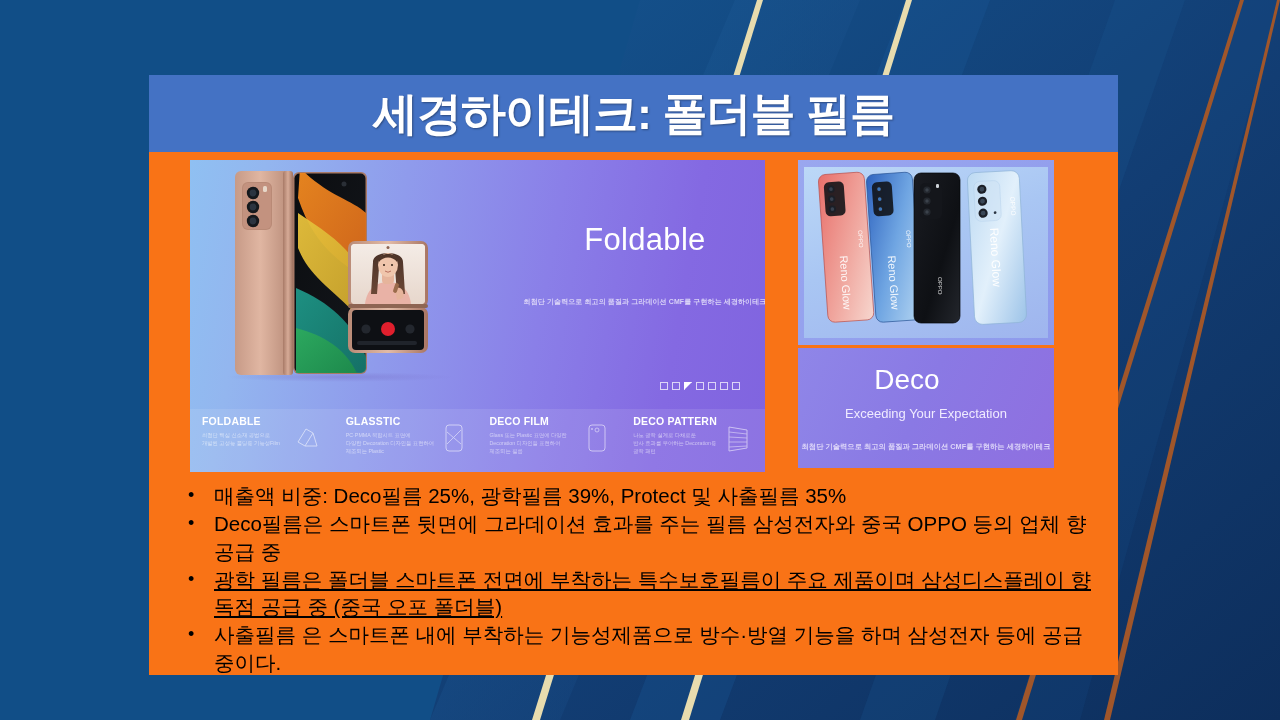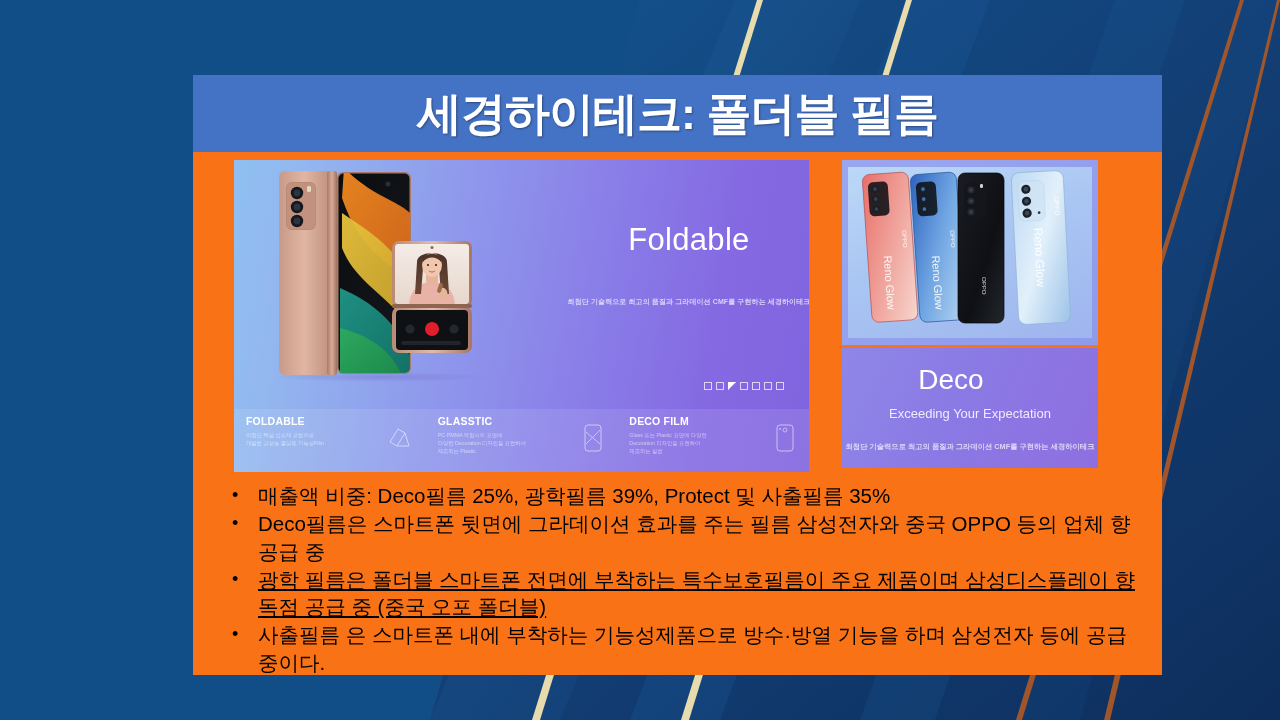--- a/index.html
+++ b/index.html
@@ -8,21 +8,21 @@
     font-family:"Liberation Sans","DejaVu Sans",sans-serif;
     background:#114e87;
     position:relative;
   }
   
   #bg{position:absolute;inset:0;overflow:hidden;background:#114e87;}
   #bg svg{position:absolute;inset:0;width:1280px;height:720px;display:block;}
 
   
   #slide{
-    position:absolute;left:149px;top:75px;width:969px;height:600px;margin-left:44px;
+    position:absolute;left:149px;top:75px;width:969px;height:600px;
   }
   #title-bar{
     position:absolute;left:0;top:0;width:969px;height:77px;
     background:#4472c4;
   }
   #title-text{
     position:absolute;left:0;top:0;width:969px;height:77px;
     display:flex;align-items:center;justify-content:center;
     color:#ffffff;font-weight:bold;font-size:45px;letter-spacing:-1px;
     text-shadow:1px 1px 2px rgba(0,0,0,.35);
@@ -317,20 +317,34 @@
               <div>제조되는 필름</div>
             </div>
           </div>
           <svg class="ic" width="20" height="28" viewBox="0 0 20 28">
             <rect x="2" y="1" width="16" height="26" rx="3" fill="none" stroke="#fff" stroke-width="1"></rect>
             <circle cx="10" cy="6" r="2" fill="none" stroke="#fff" stroke-width=".9"></circle>
             <circle cx="5" cy="5" r=".9" fill="#fff"></circle>
           </svg>
         </div>
 
+        <div class="fb-cell">
+          <div class="txt">
+            <div class="ttl">DECO PATTERN</div>
+            <div class="desc">
+              <div>나노 광학 설계로 다채로운</div>
+              <div>반사 효과를 부여하는 Decoration용</div>
+              <div>광학 패턴</div>
+            </div>
+          </div>
+          <svg class="ic" width="26" height="28" viewBox="0 0 26 28">
+            <path d="M4 3 L22 6 L22 24 L4 27 Z" fill="none" stroke="#fff" stroke-width="1"></path>
+            <path d="M4 8 L22 10 M4 13 L22 14 M4 18 L22 18 M4 23 L22 22" stroke="#fff" stroke-width=".8"></path>
+          </svg>
+        </div>
 
       </div>
     </div>
 
     <div id="reno-box">
       <div id="reno-inner">
         <svg viewBox="0 0 244 171" width="244" height="171">
           <defs>
             <linearGradient id="p1" x1="0" y1="0" x2="1" y2="1">
               <stop offset="0%" stop-color="#e86f6a"></stop>

